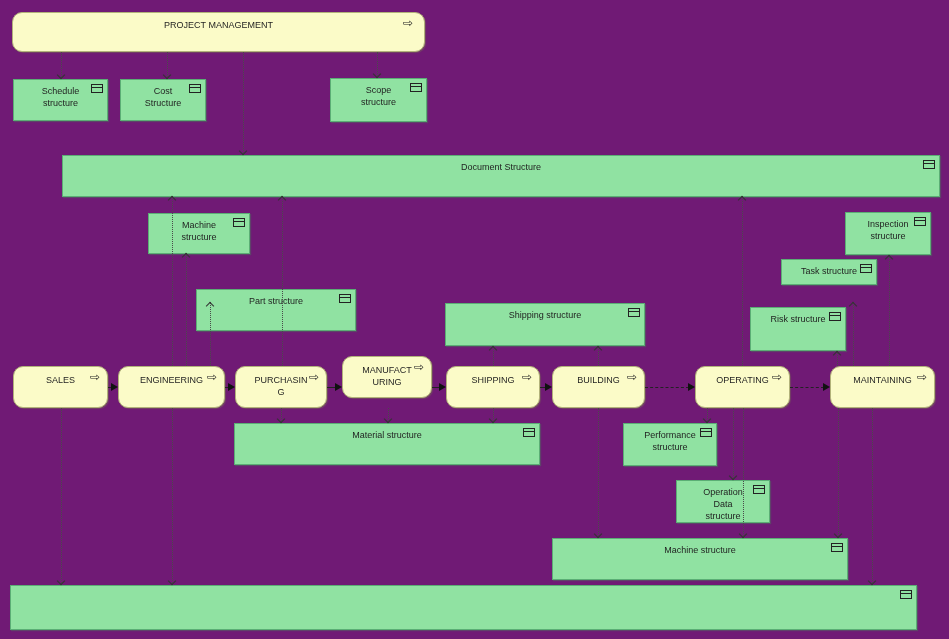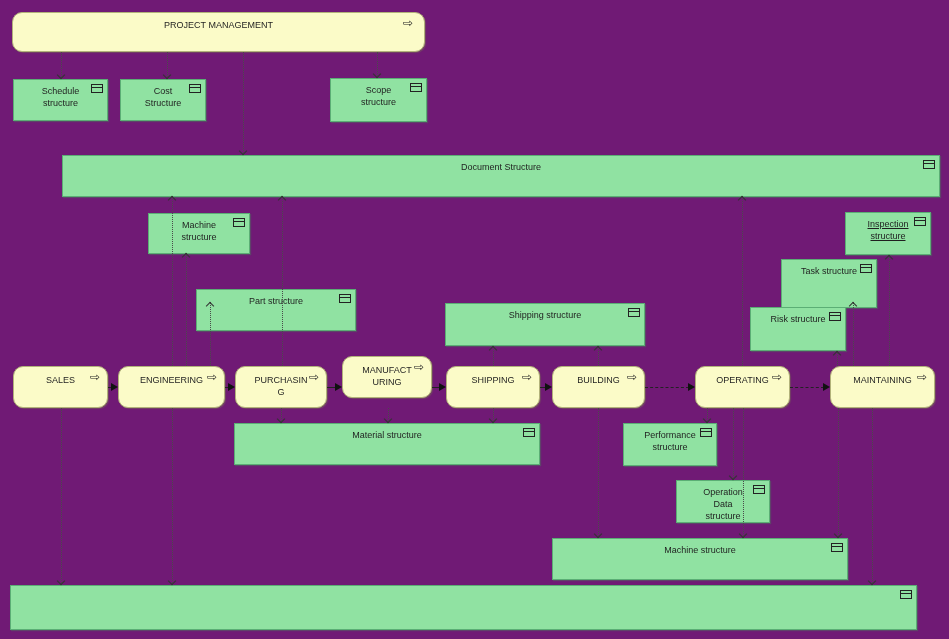--- a/index.html
+++ b/index.html
@@ -107,26 +107,26 @@
       <div class="obj-icon"></div>
     </div>
     <div class="node object" style="left: 196px; top: 260px; width: 160px; height: 42px; margin-top: 29px;">
       <span class="lbl">Part structure</span>
       <div class="obj-icon"></div>
     </div>
     <div class="node object" style="left: 445px; top: 303px; width: 200px; height: 43px;">
       <span class="lbl">Shipping structure</span>
       <div class="obj-icon"></div>
     </div>
-    <div class="node object" style="left: 845px; top: 212px; width: 86px; height: 43px; text-decoration: underline;">
+    <div class="node object" style="left: 845px; top: 212px; width: 86px; height: 43px;">
       <span class="lbl">Inspection
 structure</span>
       <div class="obj-icon"></div>
     </div>
-    <div class="node object" style="left: 781px; top: 259px; width: 96px; height: 49px;">
+    <div class="node object" style="left: 781px; top: 259px; width: 96px; height: 26px;">
       <span class="lbl">Task structure</span>
       <div class="obj-icon"></div>
     </div>
     <div class="node object" style="left: 750px; top: 307px; width: 96px; height: 44px;">
       <span class="lbl">Risk structure</span>
       <div class="obj-icon"></div>
     </div>
     <div class="node object" style="left: 234px; top: 423px; width: 306px; height: 42px;">
       <span class="lbl">Material structure</span>
       <div class="obj-icon"></div>

